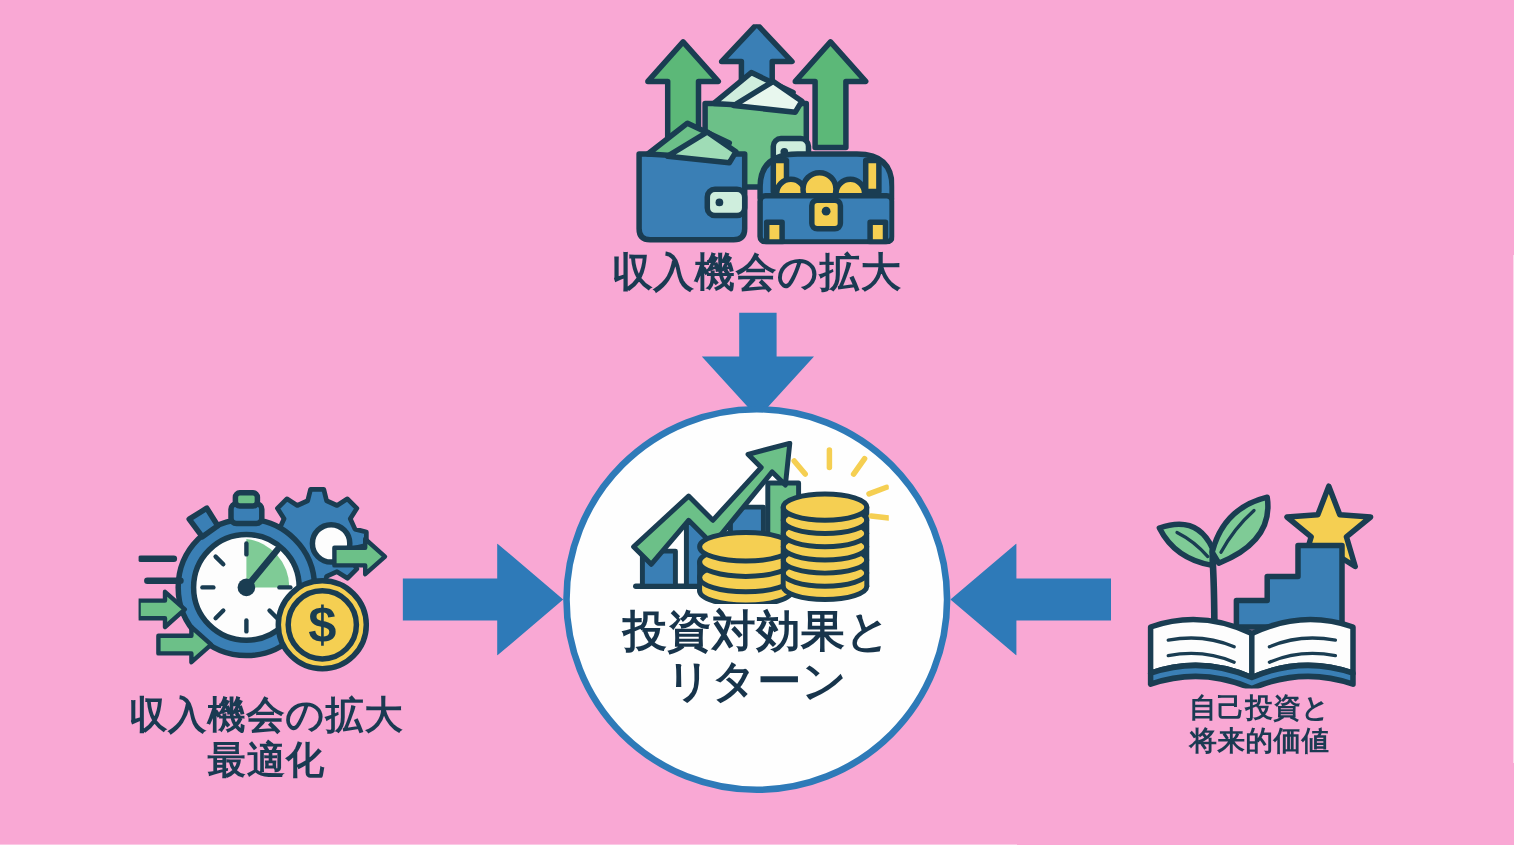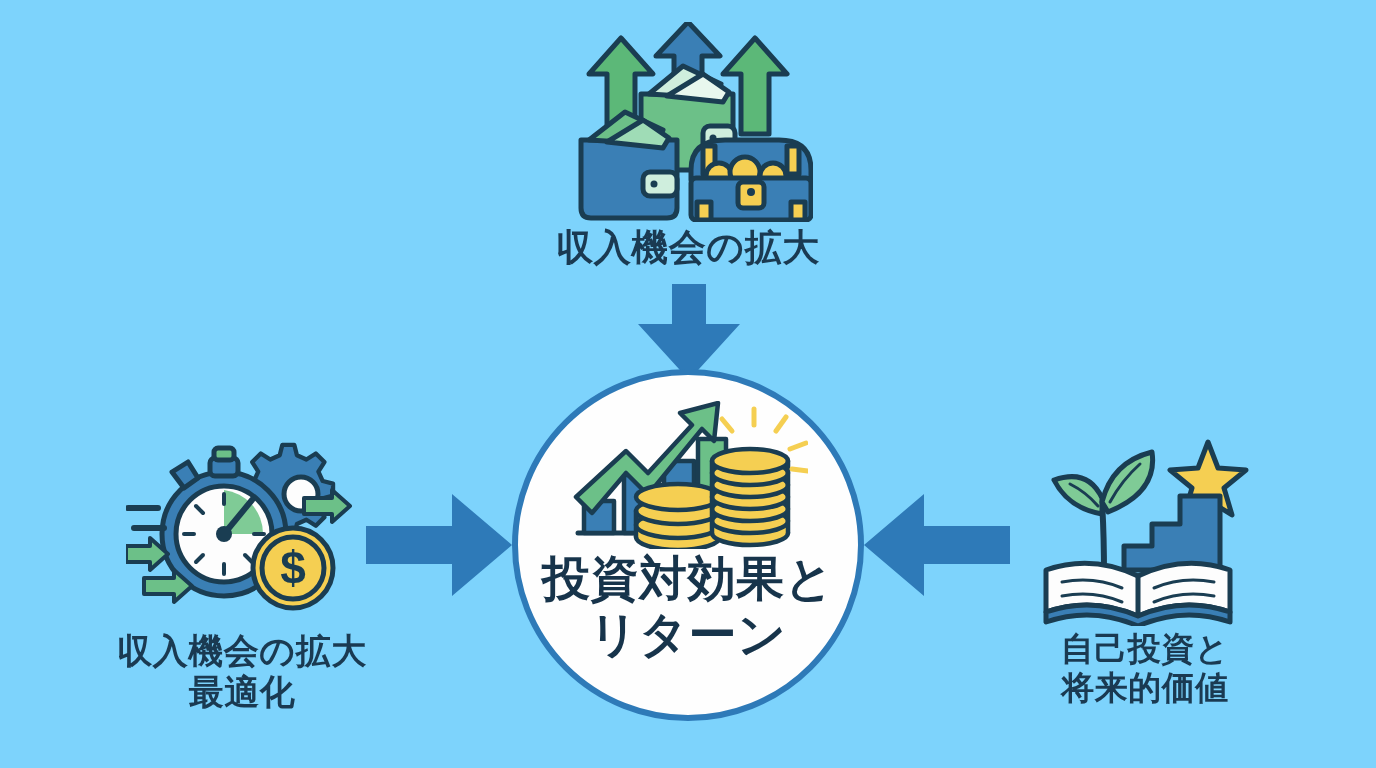--- a/index.html
+++ b/index.html
@@ -4,21 +4,21 @@
 <style>
   html, body {
     margin: 0;
     padding: 0;
     background: #ffffff;
   }
   #stage {
     position: relative;
     width: 1376px;
     height: 768px;
-    background: #7dd3fc;
+    background: #f9a8d4;
     overflow: hidden;
     font-family: "Liberation Sans", "DejaVu Sans", sans-serif;
   }
 
   
   .node {
     position: absolute;
     display: flex;
     flex-direction: column;
     align-items: center;
@@ -38,21 +38,21 @@
   
   #node-top { left: 518px; top: 22px; width: 340px; }
   #node-top .node-label { font-size: 37px; }
 
   
   #node-left { left: 92px; top: 436px; width: 300px; }
   #node-left .node-label { font-size: 35px; }
 
   
   #node-right { left: 1000px; top: 436px; width: 290px; }
-  #node-right .node-label { font-size: 33px; }
+  #node-right .node-label { font-size: 25px; }
 
   
   #hub {
     position: absolute;
     left: 512px;
     top: 369px;
     width: 352px;
     height: 352px;
     border-radius: 50%;
     border: 6px solid #2e7ab8;
@@ -61,21 +61,21 @@
     display: flex;
     flex-direction: column;
     align-items: center;
     justify-content: flex-start;
     padding-top: 26px;
   }
   #hub .hub-label {
     margin-top: 2px;
     text-align: center;
     font-weight: bold;
-    font-size: 48px;
+    font-size: 40px;
     line-height: 1.16;
     color: #17344b;
     white-space: pre-line;
     letter-spacing: 0.5px;
   }
 
   
   .connector { position: absolute; }
   #arrow-top    { left: 628px; top: 284px; }
   #arrow-left   { left: 366px; top: 494px; }

